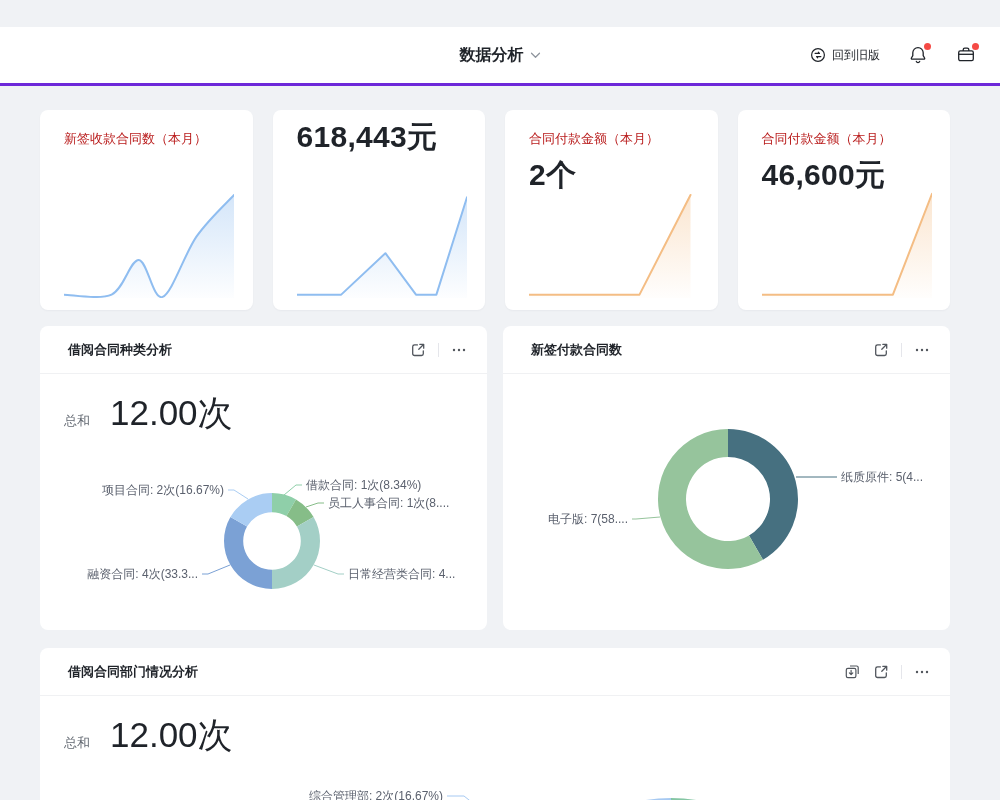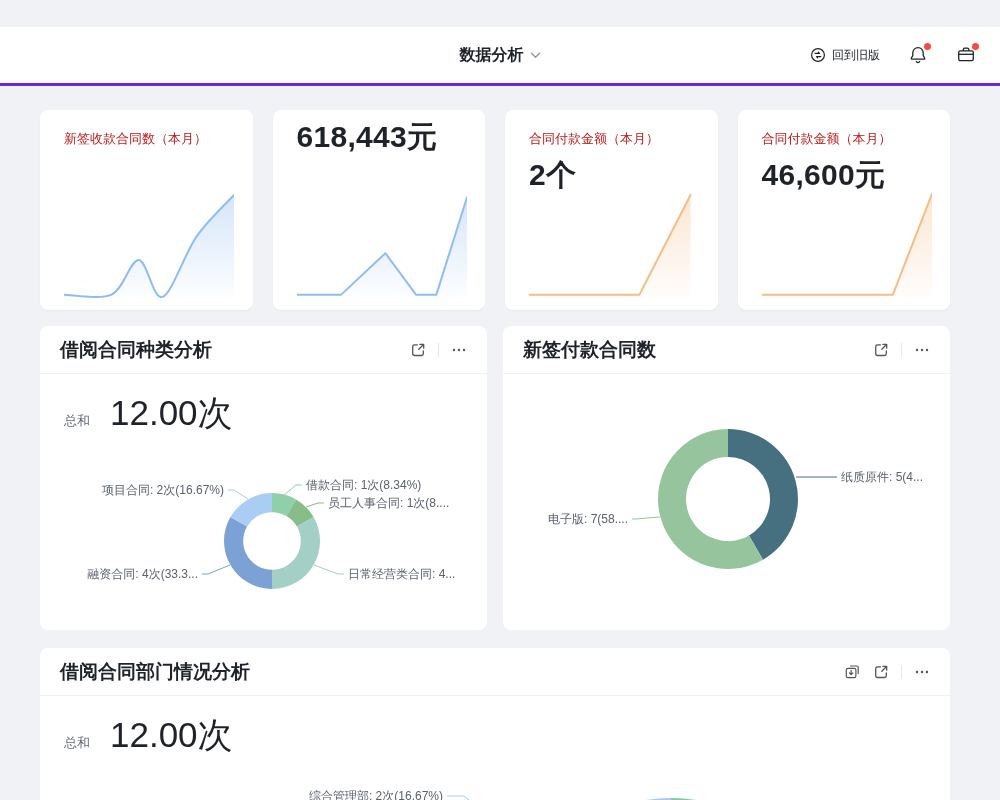--- a/index.html
+++ b/index.html
@@ -40,21 +40,21 @@
   .stat-value { padding:7px 24px 0; font-size:30px; font-weight:700; letter-spacing:.3px; }
   .spark { position:absolute; left:24px; bottom:12px; }
   .row2 { display:grid; grid-template-columns:1fr 1fr; gap:16px; margin-bottom:18px; }
   .panel { background:#fff; border-radius:8px; overflow:hidden; position:relative; }
   .row2 .panel { height:304px; }
   .row3 .panel { height:240px; }
   .panel-head {
     height:48px; display:flex; align-items:center; justify-content:space-between;
     padding:0 20px; border-bottom:1px solid #f0f1f3;
   }
-  .panel-head h3 { margin:0; font-size:19px; font-weight:700; }
+  .panel-head h3 { margin:8px; font-size:13px; font-weight:700; }
   .actions { display:flex; align-items:center; gap:12px; }
   .actions svg { cursor:pointer; display:block; }
   .v-div { width:1px; height:14px; background:#e5e6eb; }
   .total-row { display:flex; align-items:baseline; gap:20px; padding:16px 24px 0; }
   .total-label { font-size:13px; color:#646a73; }
   .total-value { font-size:35px; font-weight:400; }
   .chart { display:block; }
   .chart text { font-size:12px; fill:#5b616e; }
   .chart polyline { fill:none; stroke-width:1; }
   .row2 .panel .chart.with-total { margin-top:10px; }

